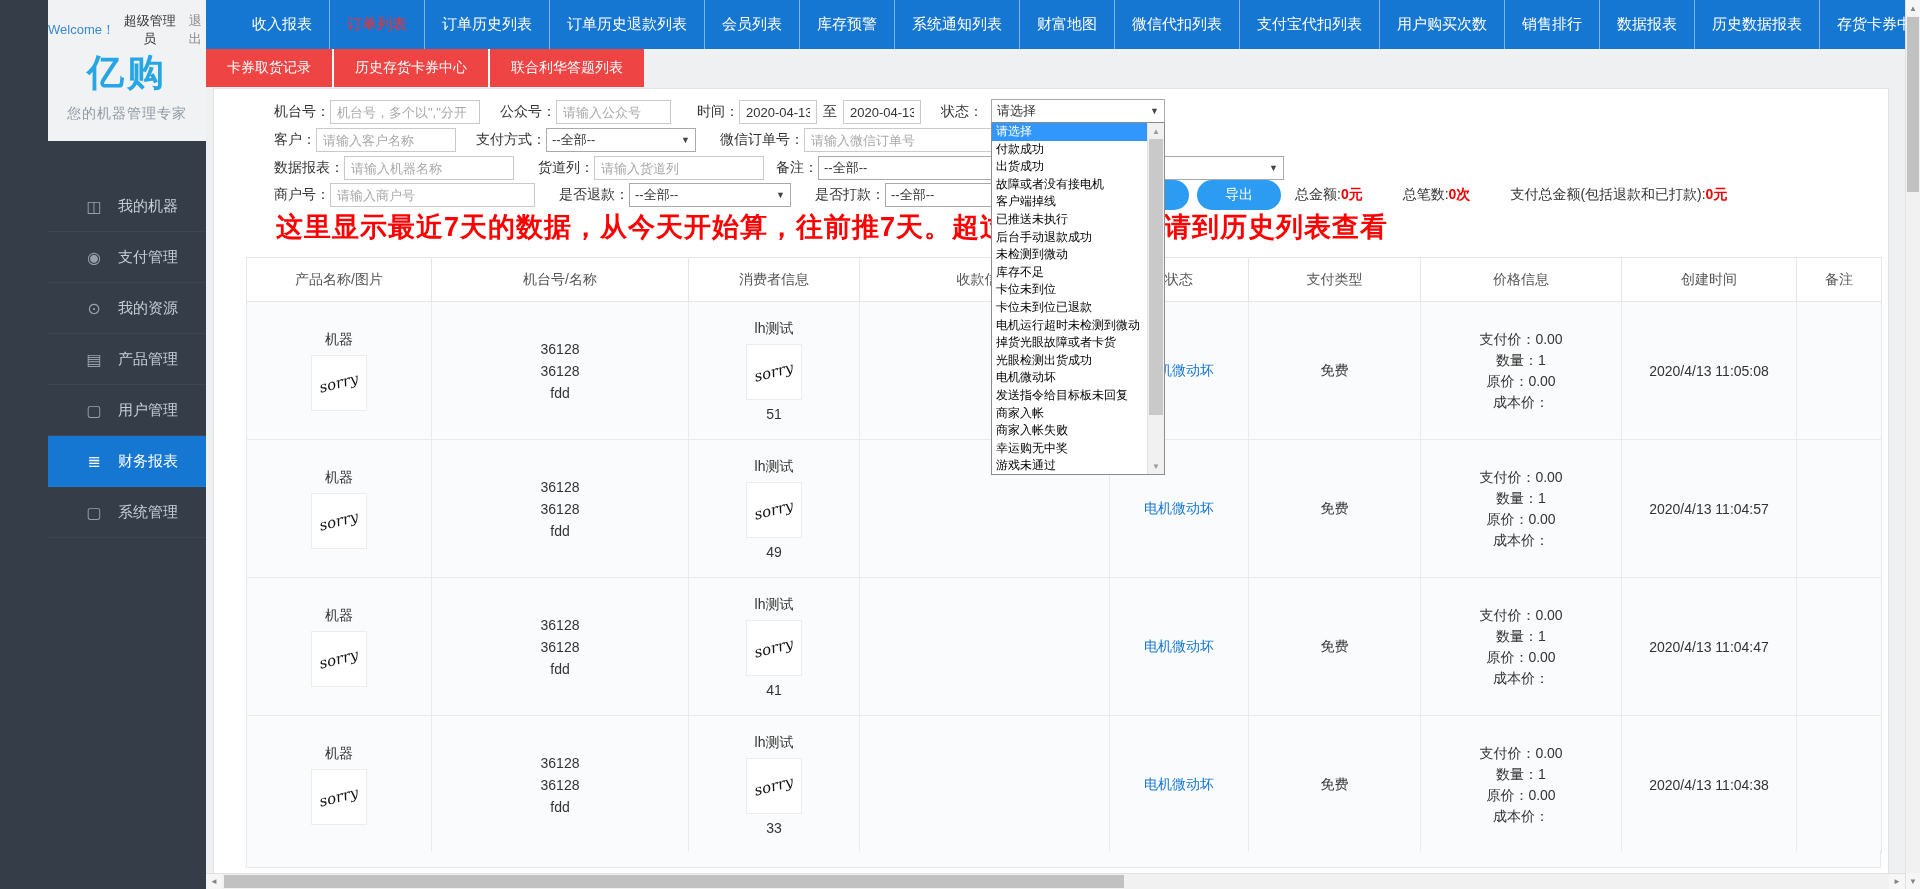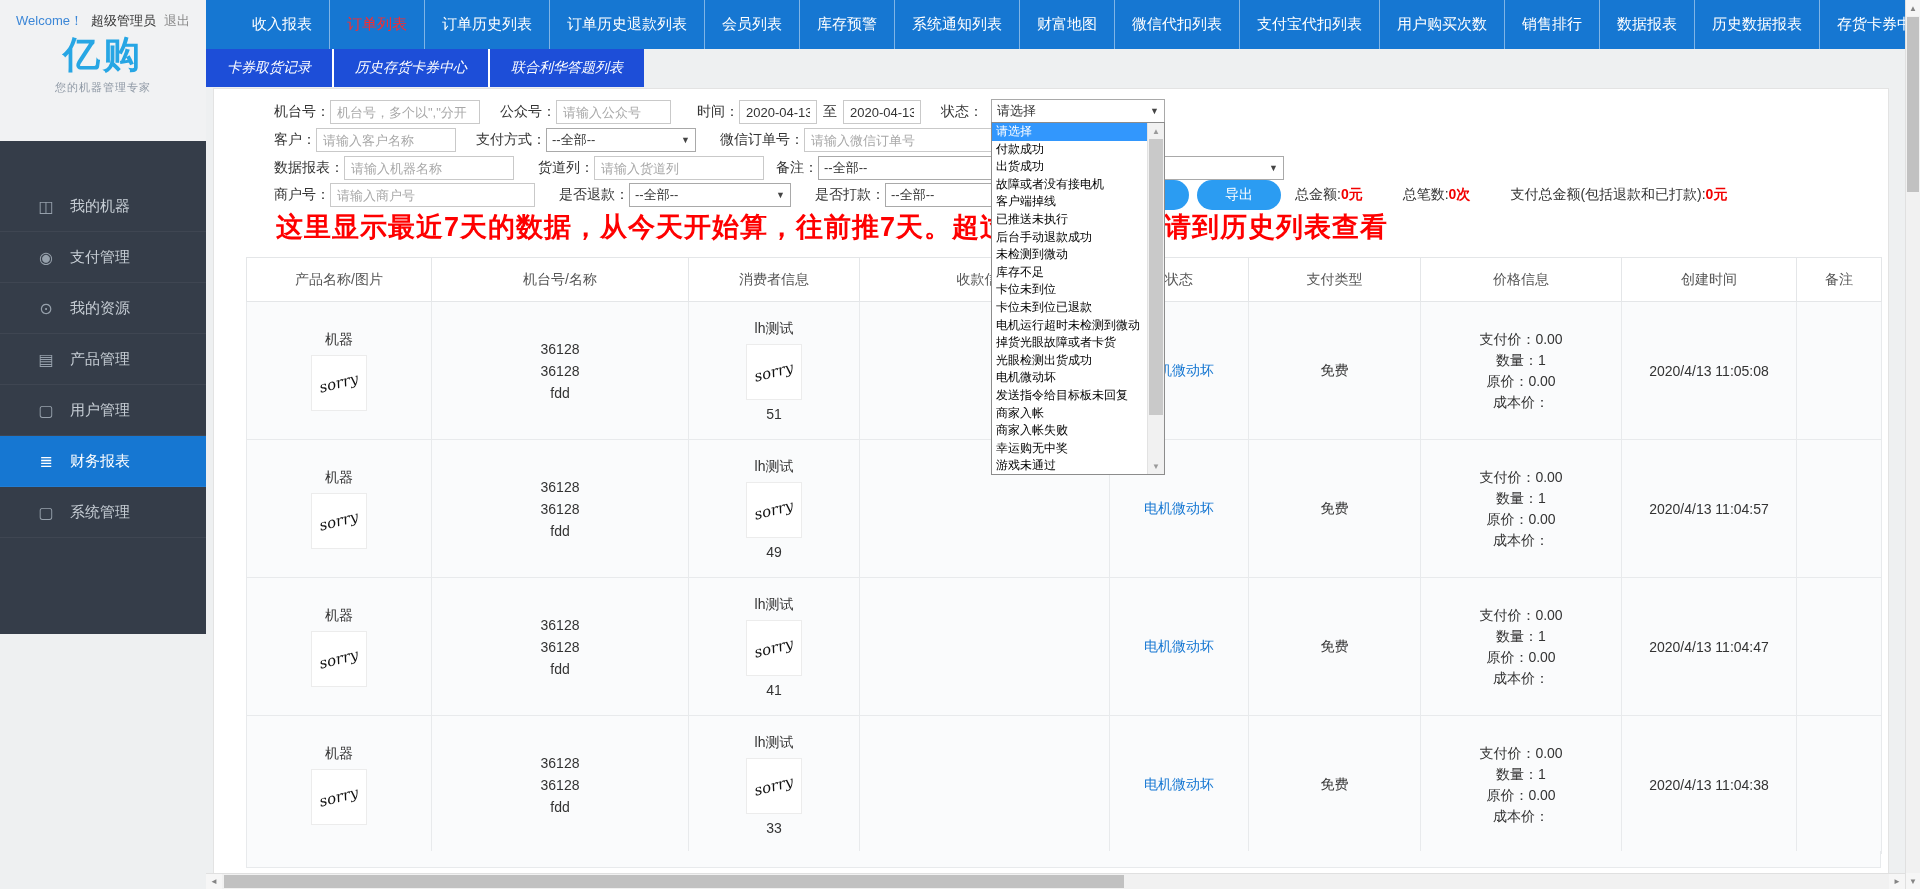--- a/index.html
+++ b/index.html
@@ -1,38 +1,38 @@
 <!DOCTYPE html>
 <html><head>
 <meta charset="utf-8">
 <style>
   *{margin:0;padding:0;box-sizing:border-box;}
   html,body{width:1920px;height:889px;overflow:hidden;}
   body{position:relative;font-family:"Liberation Sans","DejaVu Sans",sans-serif;background:#eef0f1;}
 
   
-  .sidebar{position:absolute;left:0;top:0;width:206px;height:634px;background:#353d49;}
+  .sidebar{position:absolute;left:0;top:0;width:206px;height:889px;background:#353d49;padding-left:48px;}
   .sidebar-top{height:141px;background:#f1f2f3;text-align:center;}
   .user-bar{display:flex;justify-content:center;align-items:center;gap:8px;padding-top:12px;font-size:13px;}
   .welcome{color:#3c87d7;}
   .username{color:#333;}
   .logout{color:#8a8a8a;cursor:pointer;}
   .logo{font-size:37px;font-weight:bold;color:#27a6e4;letter-spacing:3px;}
-  .tagline{font-size:11px;color:#8f99a5;letter-spacing:1px;}
+  .tagline{margin-top:7px;font-size:14px;color:#8f99a5;letter-spacing:1px;}
   .side-nav{margin-top:40px;}
   .side-item{height:51px;display:flex;align-items:center;padding-left:36px;gap:14px;color:#c6cdd4;font-size:15px;cursor:pointer;border-bottom:1px solid rgba(255,255,255,.05);}
   .side-item .icon{width:20px;text-align:center;font-size:16px;color:#96a0ab;}
   .side-item.active{background:#1677d2;color:#fff;}
   .side-item.active .icon{color:#fff;}
 
   
   .topnav{position:absolute;left:206px;top:0;right:15px;height:49px;background:#1677d2;display:flex;padding-left:29px;}
   .top-tab{display:flex;align-items:center;padding:0 17px;color:#fff;font-size:15px;cursor:pointer;border-right:1px solid rgba(255,255,255,.45);white-space:nowrap;}
   .top-tab.active{color:#ff2a2a;}
-  .subnav{position:absolute;left:206px;top:49px;height:38px;background:#1d4ed8;display:flex;font-style:italic;}
+  .subnav{position:absolute;left:206px;top:49px;height:38px;background:#ef4444;display:flex;}
   .sub-tab{display:flex;align-items:center;padding:0 21px;color:#fff;font-size:14px;cursor:pointer;border-right:2px solid #fff;white-space:nowrap;}
   .sub-tab:last-child{border-right:none;}
 
   
   .panel{position:absolute;left:213px;top:88px;width:1676px;height:792px;background:#fff;border:1px solid #e3e3e3;}
   .frow{position:absolute;left:60px;display:flex;align-items:center;height:26px;font-size:14px;color:#333;white-space:nowrap;}
   .frow1{top:10px}.frow2{top:38px}.frow3{top:66px}.frow4{top:93px}
   .fin{height:24px;border:1px solid #c9c9c9;padding:0 6px;font-size:13px;color:#333;background:#fff;outline:none;}
   .fin::placeholder{color:#a8a8a8;}
   .fsel{height:24px;border:1px solid #a9a9a9;background:#fff;display:flex;align-items:center;justify-content:space-between;padding:0 5px;font-size:13px;color:#333;cursor:pointer;}

